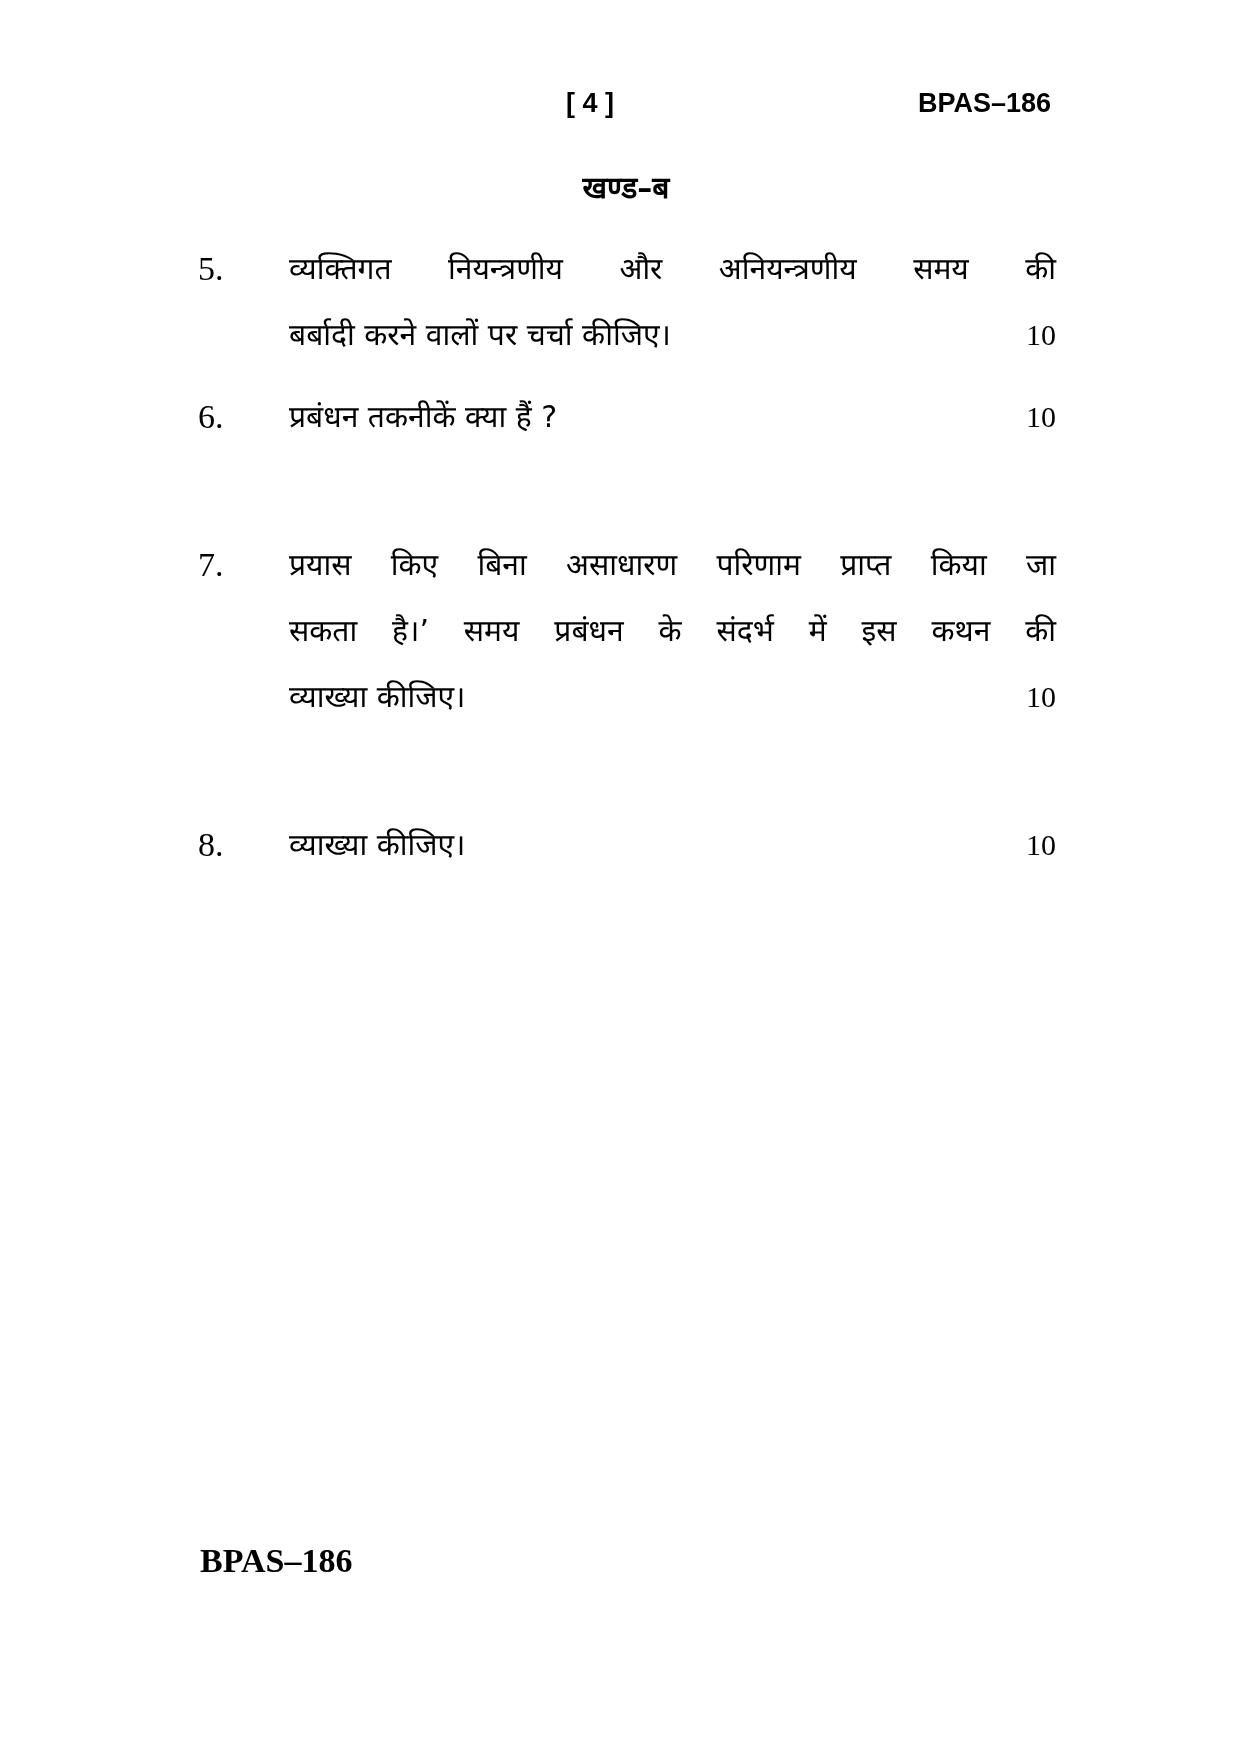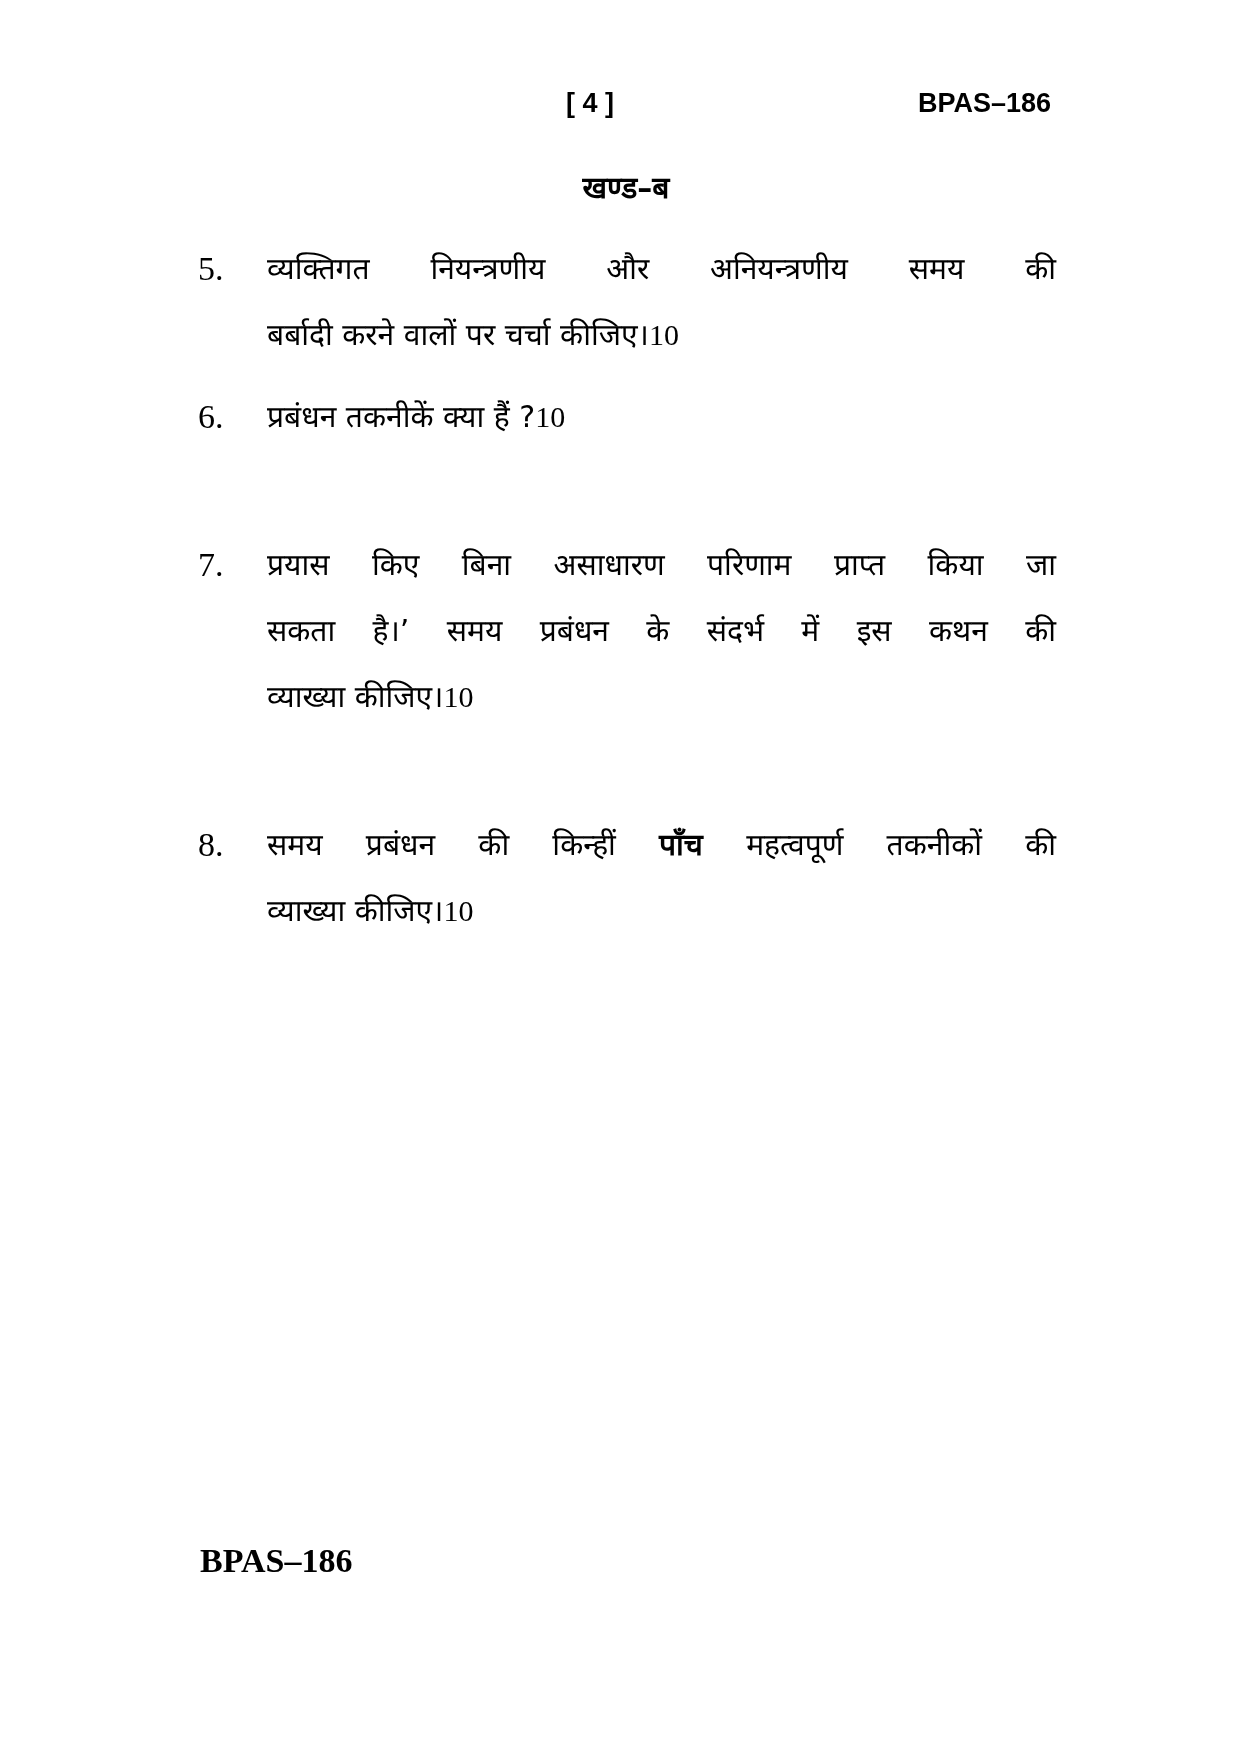--- a/index.html
+++ b/index.html
@@ -6,23 +6,23 @@
   body { width:1241px; height:1754px; position:relative; overflow:hidden; color:#000; }
   .hdr-page { position:absolute; top:88px; left:560px; width:60px; text-align:center;
     font-family:"Liberation Sans", sans-serif; font-weight:bold; font-size:27px; }
   .hdr-code { position:absolute; top:88px; right:190px; font-family:"Liberation Sans", sans-serif;
     font-weight:bold; font-size:27px; }
   .section { position:absolute; top:166px; left:0; width:1252px; text-align:center;
     font-family:"DejaVu Sans", sans-serif; font-weight:bold; font-size:32px; }
   .q { position:absolute; left:198px; width:858px; font-family:"Liberation Serif", serif;
     font-size:34px; line-height:66px; }
   .q .num { position:absolute; left:0; top:0; width:56px; }
-  .q .body { margin-left:69px; text-align:justify; text-align-last:justify; }
+  .q .body { margin-left:91px; text-align:justify; text-align-last:justify; }
   .q .line { display:block; text-align:justify; text-align-last:justify; height:66px; white-space:nowrap; }
-  .q .last { display:flex; height:66px; }
+  .q .last { display:flex; justify-content:space-between; height:66px; }
   .q .marks { font-family:"Liberation Serif", serif; }
   .q b { font-weight:bold; }
   .footer { position:absolute; top:1542px; left:200px; font-family:"Liberation Serif", serif;
     font-weight:bold; font-size:34px; }
   .deva { font-family:"DejaVu Sans", sans-serif; font-size:30px; }
 </style>
 </head>
 <body>
 
 <div class="hdr-page">[ 4 ]</div>
@@ -59,21 +59,20 @@
     <div class="last">
       <span>व्याख्या कीजिए।</span>
       <span class="marks">10</span>
     </div>
   </div>
 </div>
 
 <div class="q" style="top:812px;">
   <div class="num">8.</div>
   <div class="body deva">
-    <span class="line"><span>समय प्रबंधन की किन्हीं </span><b>पाँच</b><span> महत्वपूर्ण तकनीकों की</span></span>
     <div class="last">
       <span>व्याख्या कीजिए।</span>
       <span class="marks">10</span>
     </div>
   </div>
 </div>
 
 <div class="footer">BPAS–186</div>
 
 </body></html>

